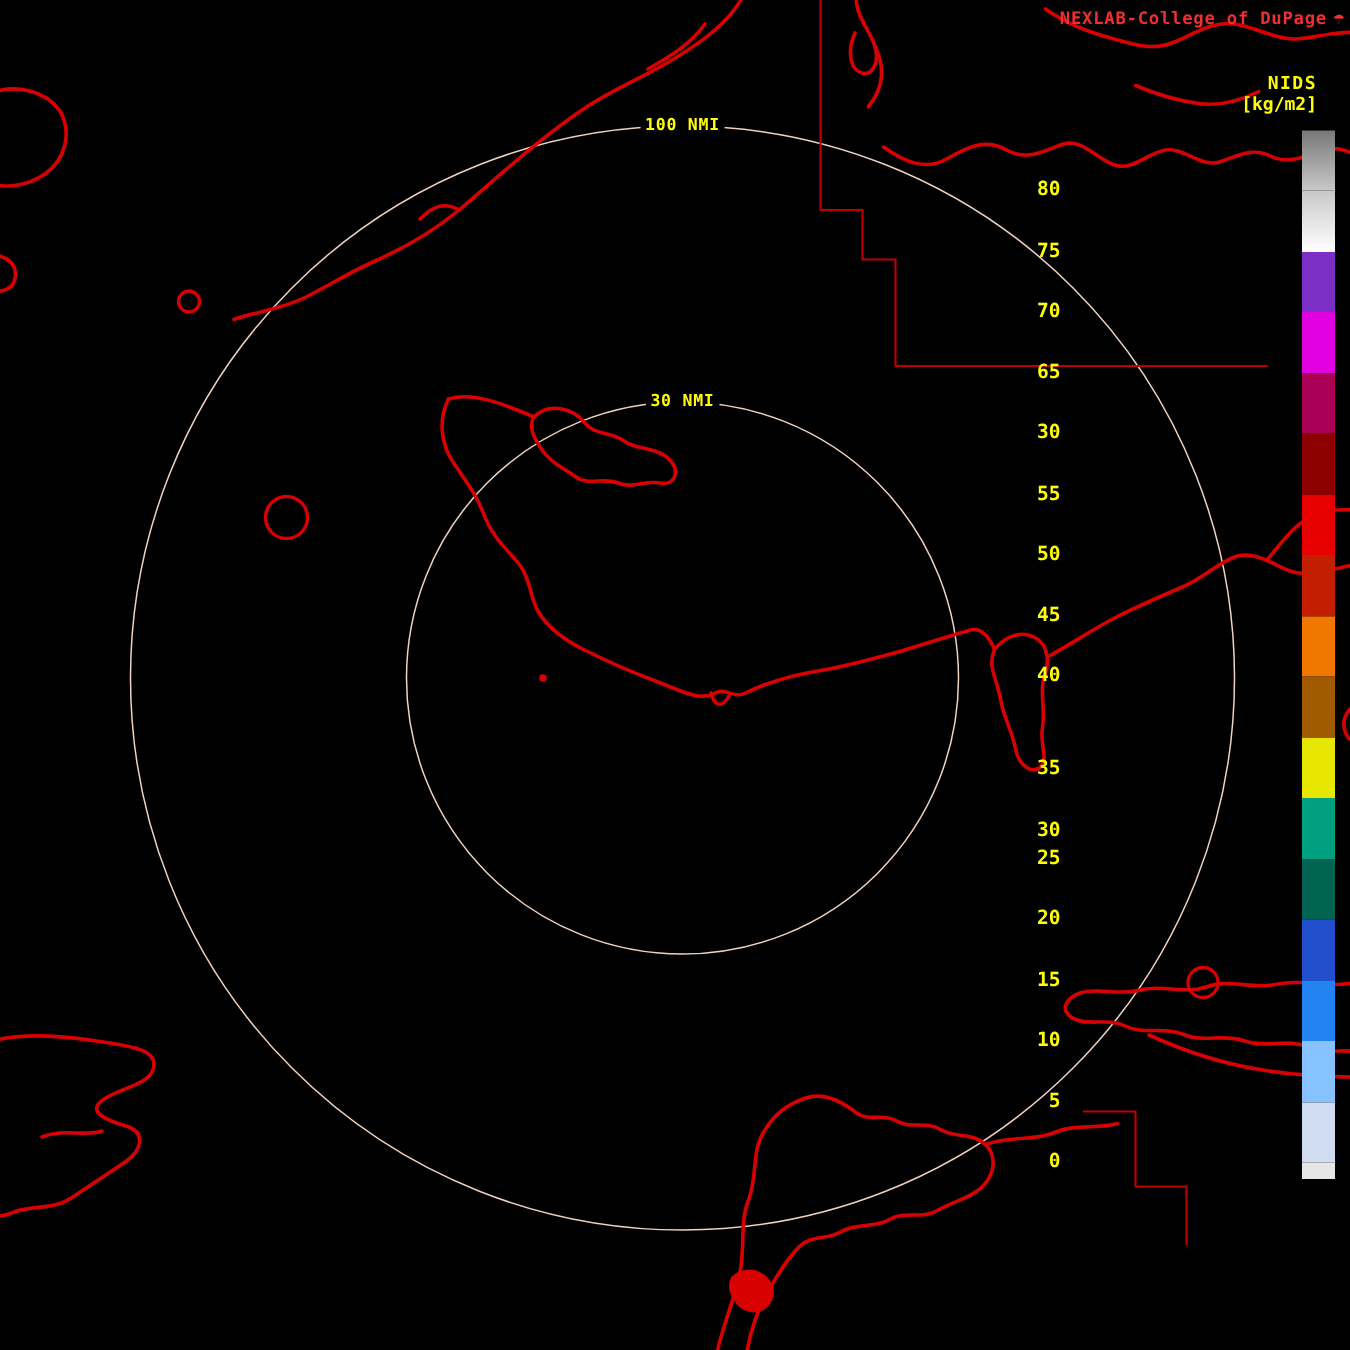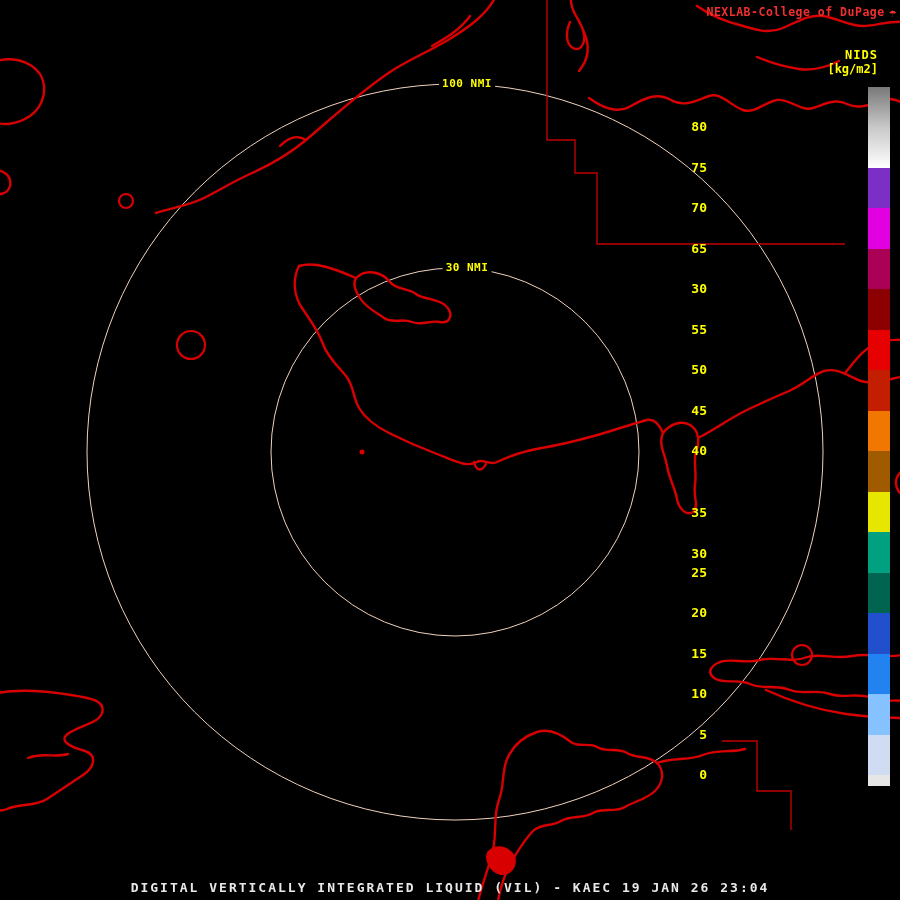--- a/index.html
+++ b/index.html
@@ -23,21 +23,21 @@
   }
   #colorbar{
     position:absolute;left:868px;top:86px;width:22px;height:700px;z-index:3;
   }
   .cb-seg{position:absolute;left:0;width:22px;}
   .cb-label{
     position:absolute;right:40px;transform:translateY(-52%);z-index:3;
     color:var(--yellow,#ff0);font-size:13px;font-weight:bold;text-align:right;width:30px;
   }
   #scale-labels{position:absolute;left:0;top:0;width:747px;height:900px;z-index:3;pointer-events:none;}
-  #ring-labels{position:absolute;left:12px;top:0;width:737px;height:900px;z-index:2;pointer-events:none;}
+  #ring-labels{position:absolute;left:0;top:0;width:737px;height:900px;z-index:2;pointer-events:none;}
   .ring-label{
     position:absolute;transform:translate(-50%,-50%);background:#000;padding:0 3px;
     color:var(--yellow,#ff0);font-size:11px;font-weight:bold;letter-spacing:0.5px;white-space:nowrap;
   }
   #caption{
     position:absolute;bottom:5px;left:0;width:900px;z-index:4;text-align:center;
     color:var(--caption,#e8e8e8);font-size:13px;font-weight:bold;letter-spacing:2px;white-space:nowrap;
   }
 </style>
 </head>
@@ -121,14 +121,13 @@
       <div class="cb-label" style="top: 451px;">40</div>
       <div class="cb-label" style="top: 513px;">35</div>
       <div class="cb-label" style="top: 554px;">30</div>
       <div class="cb-label" style="top: 572.5px;">25</div>
       <div class="cb-label" style="top: 613px;">20</div>
       <div class="cb-label" style="top: 653.5px;">15</div>
       <div class="cb-label" style="top: 694px;">10</div>
       <div class="cb-label" style="top: 734.5px;">5</div>
       <div class="cb-label" style="top: 775px;">0</div>
     </div>
-  <div id="caption">DIGITAL VERTICALLY INTEGRATED LIQUID (VIL) - KAEC 19 JAN 26 23:04</div>
 </div>
 
 </body></html>

